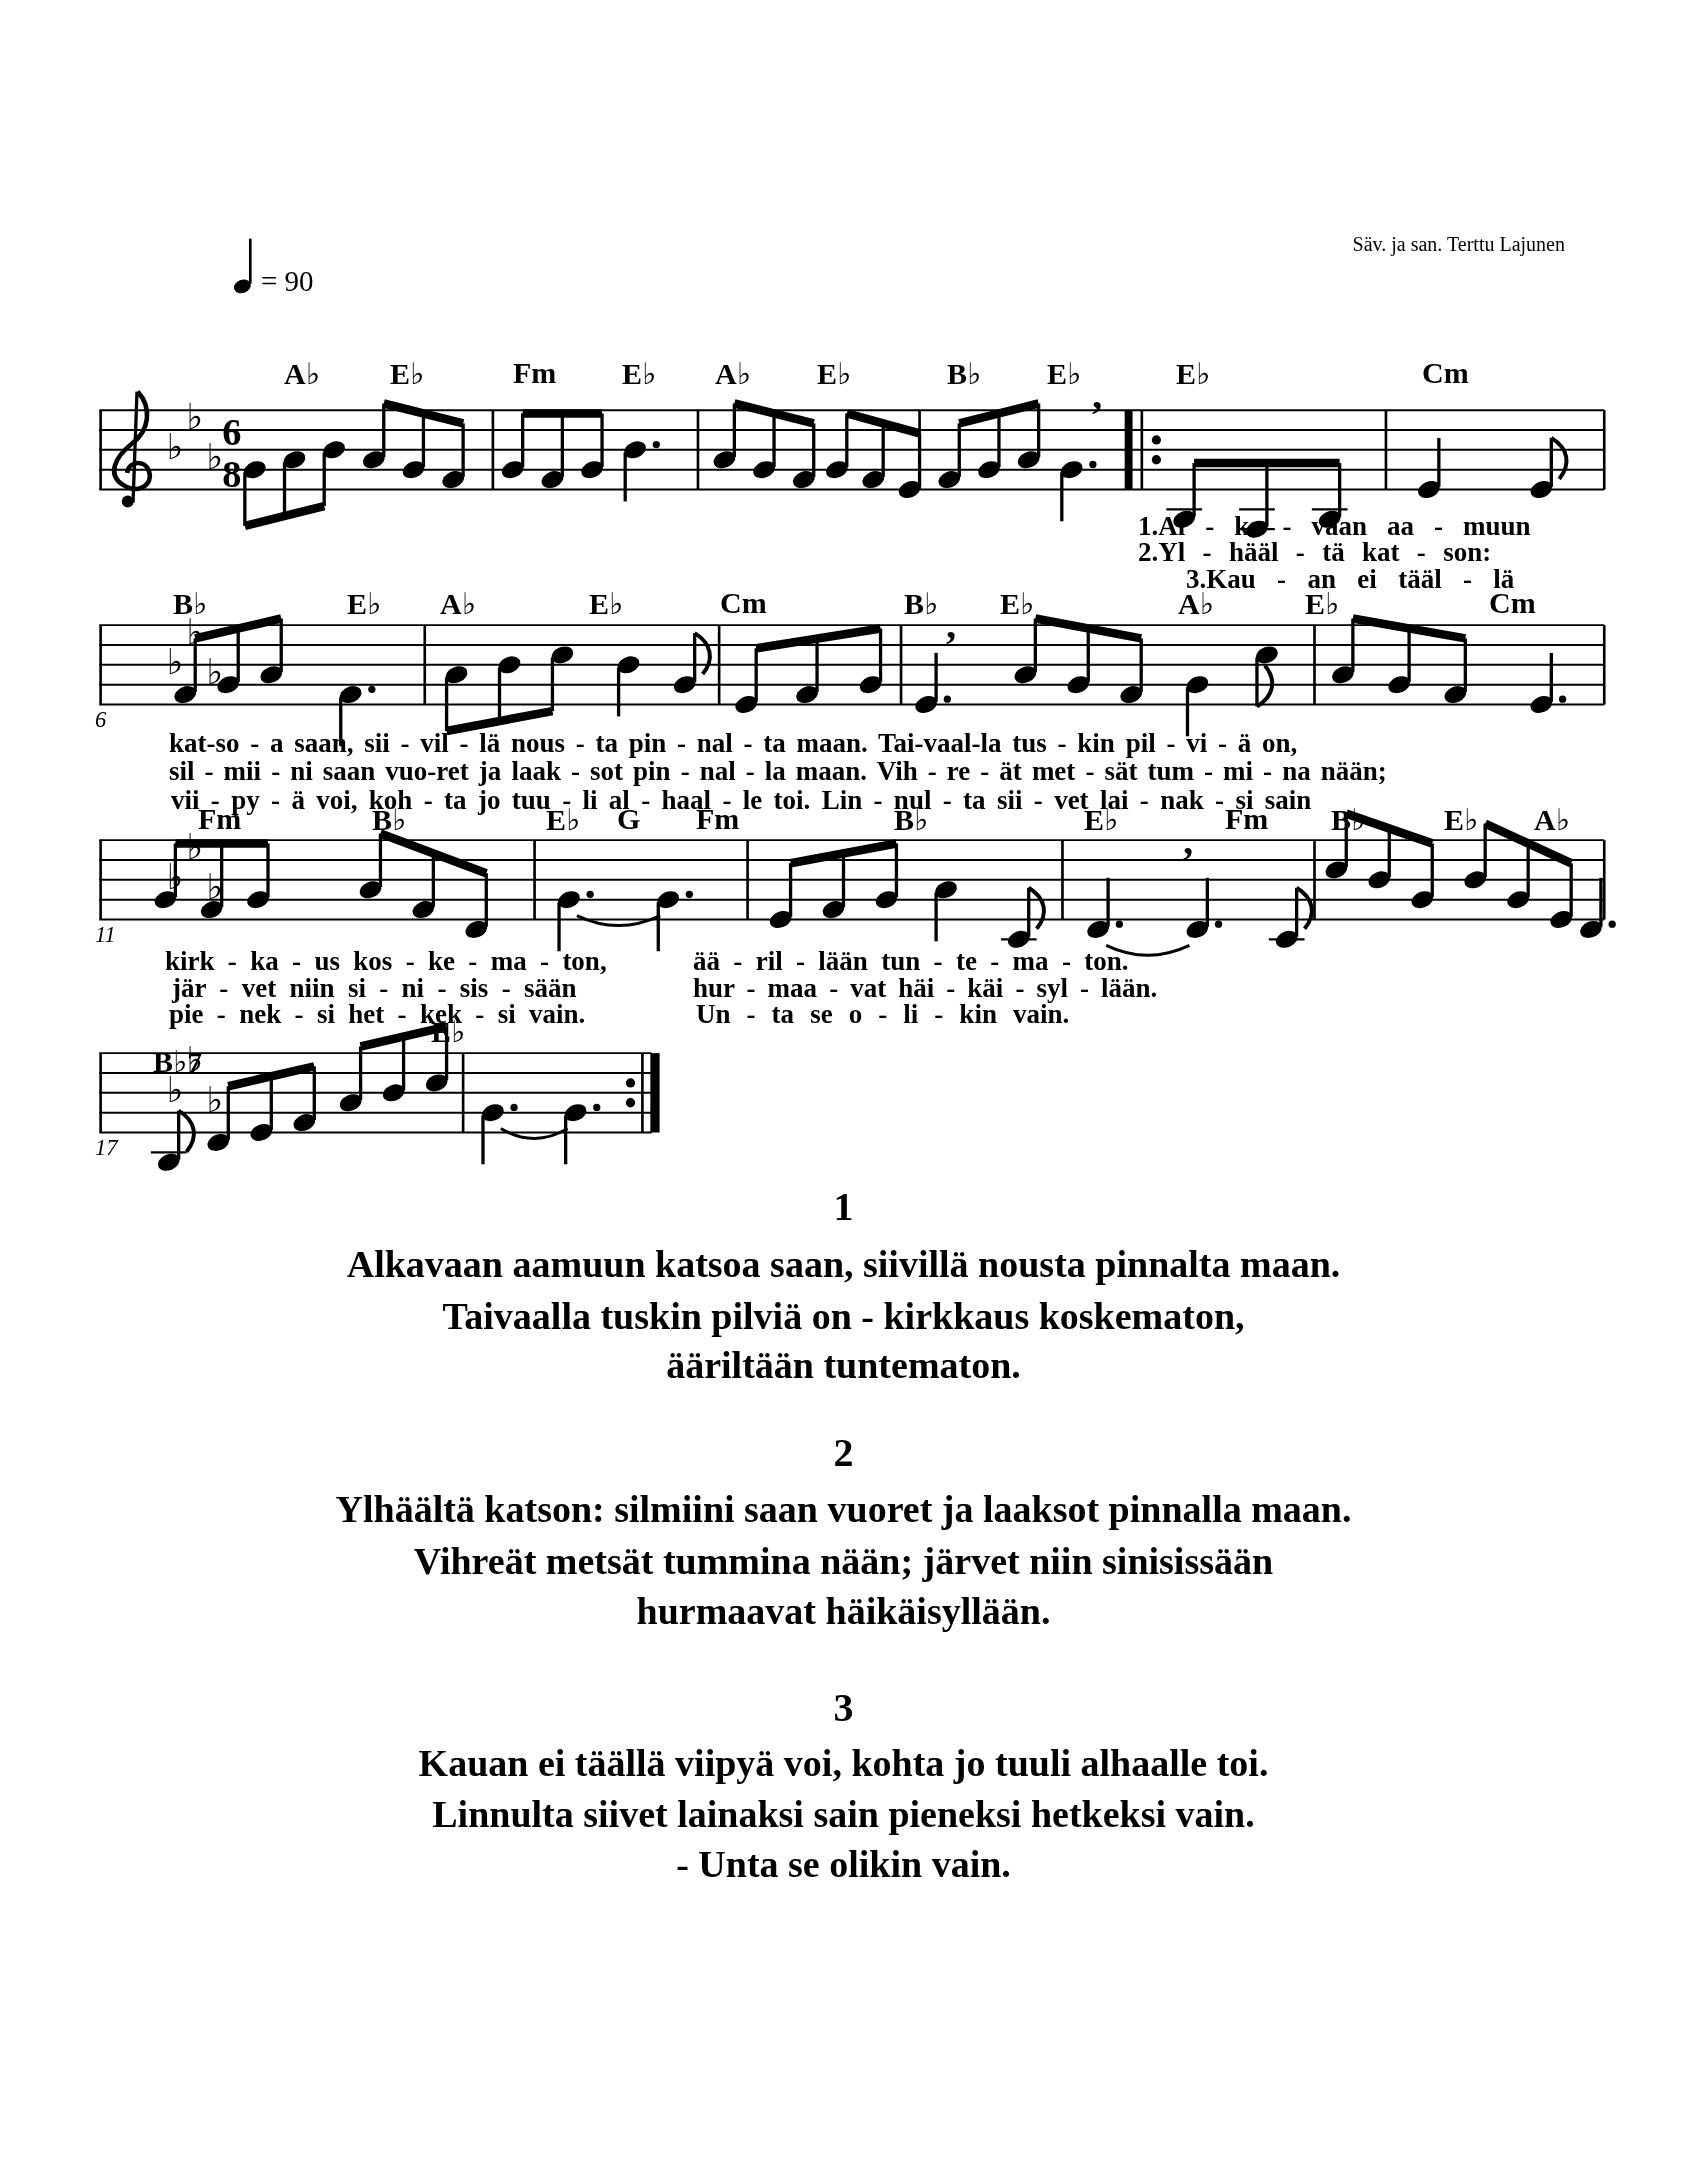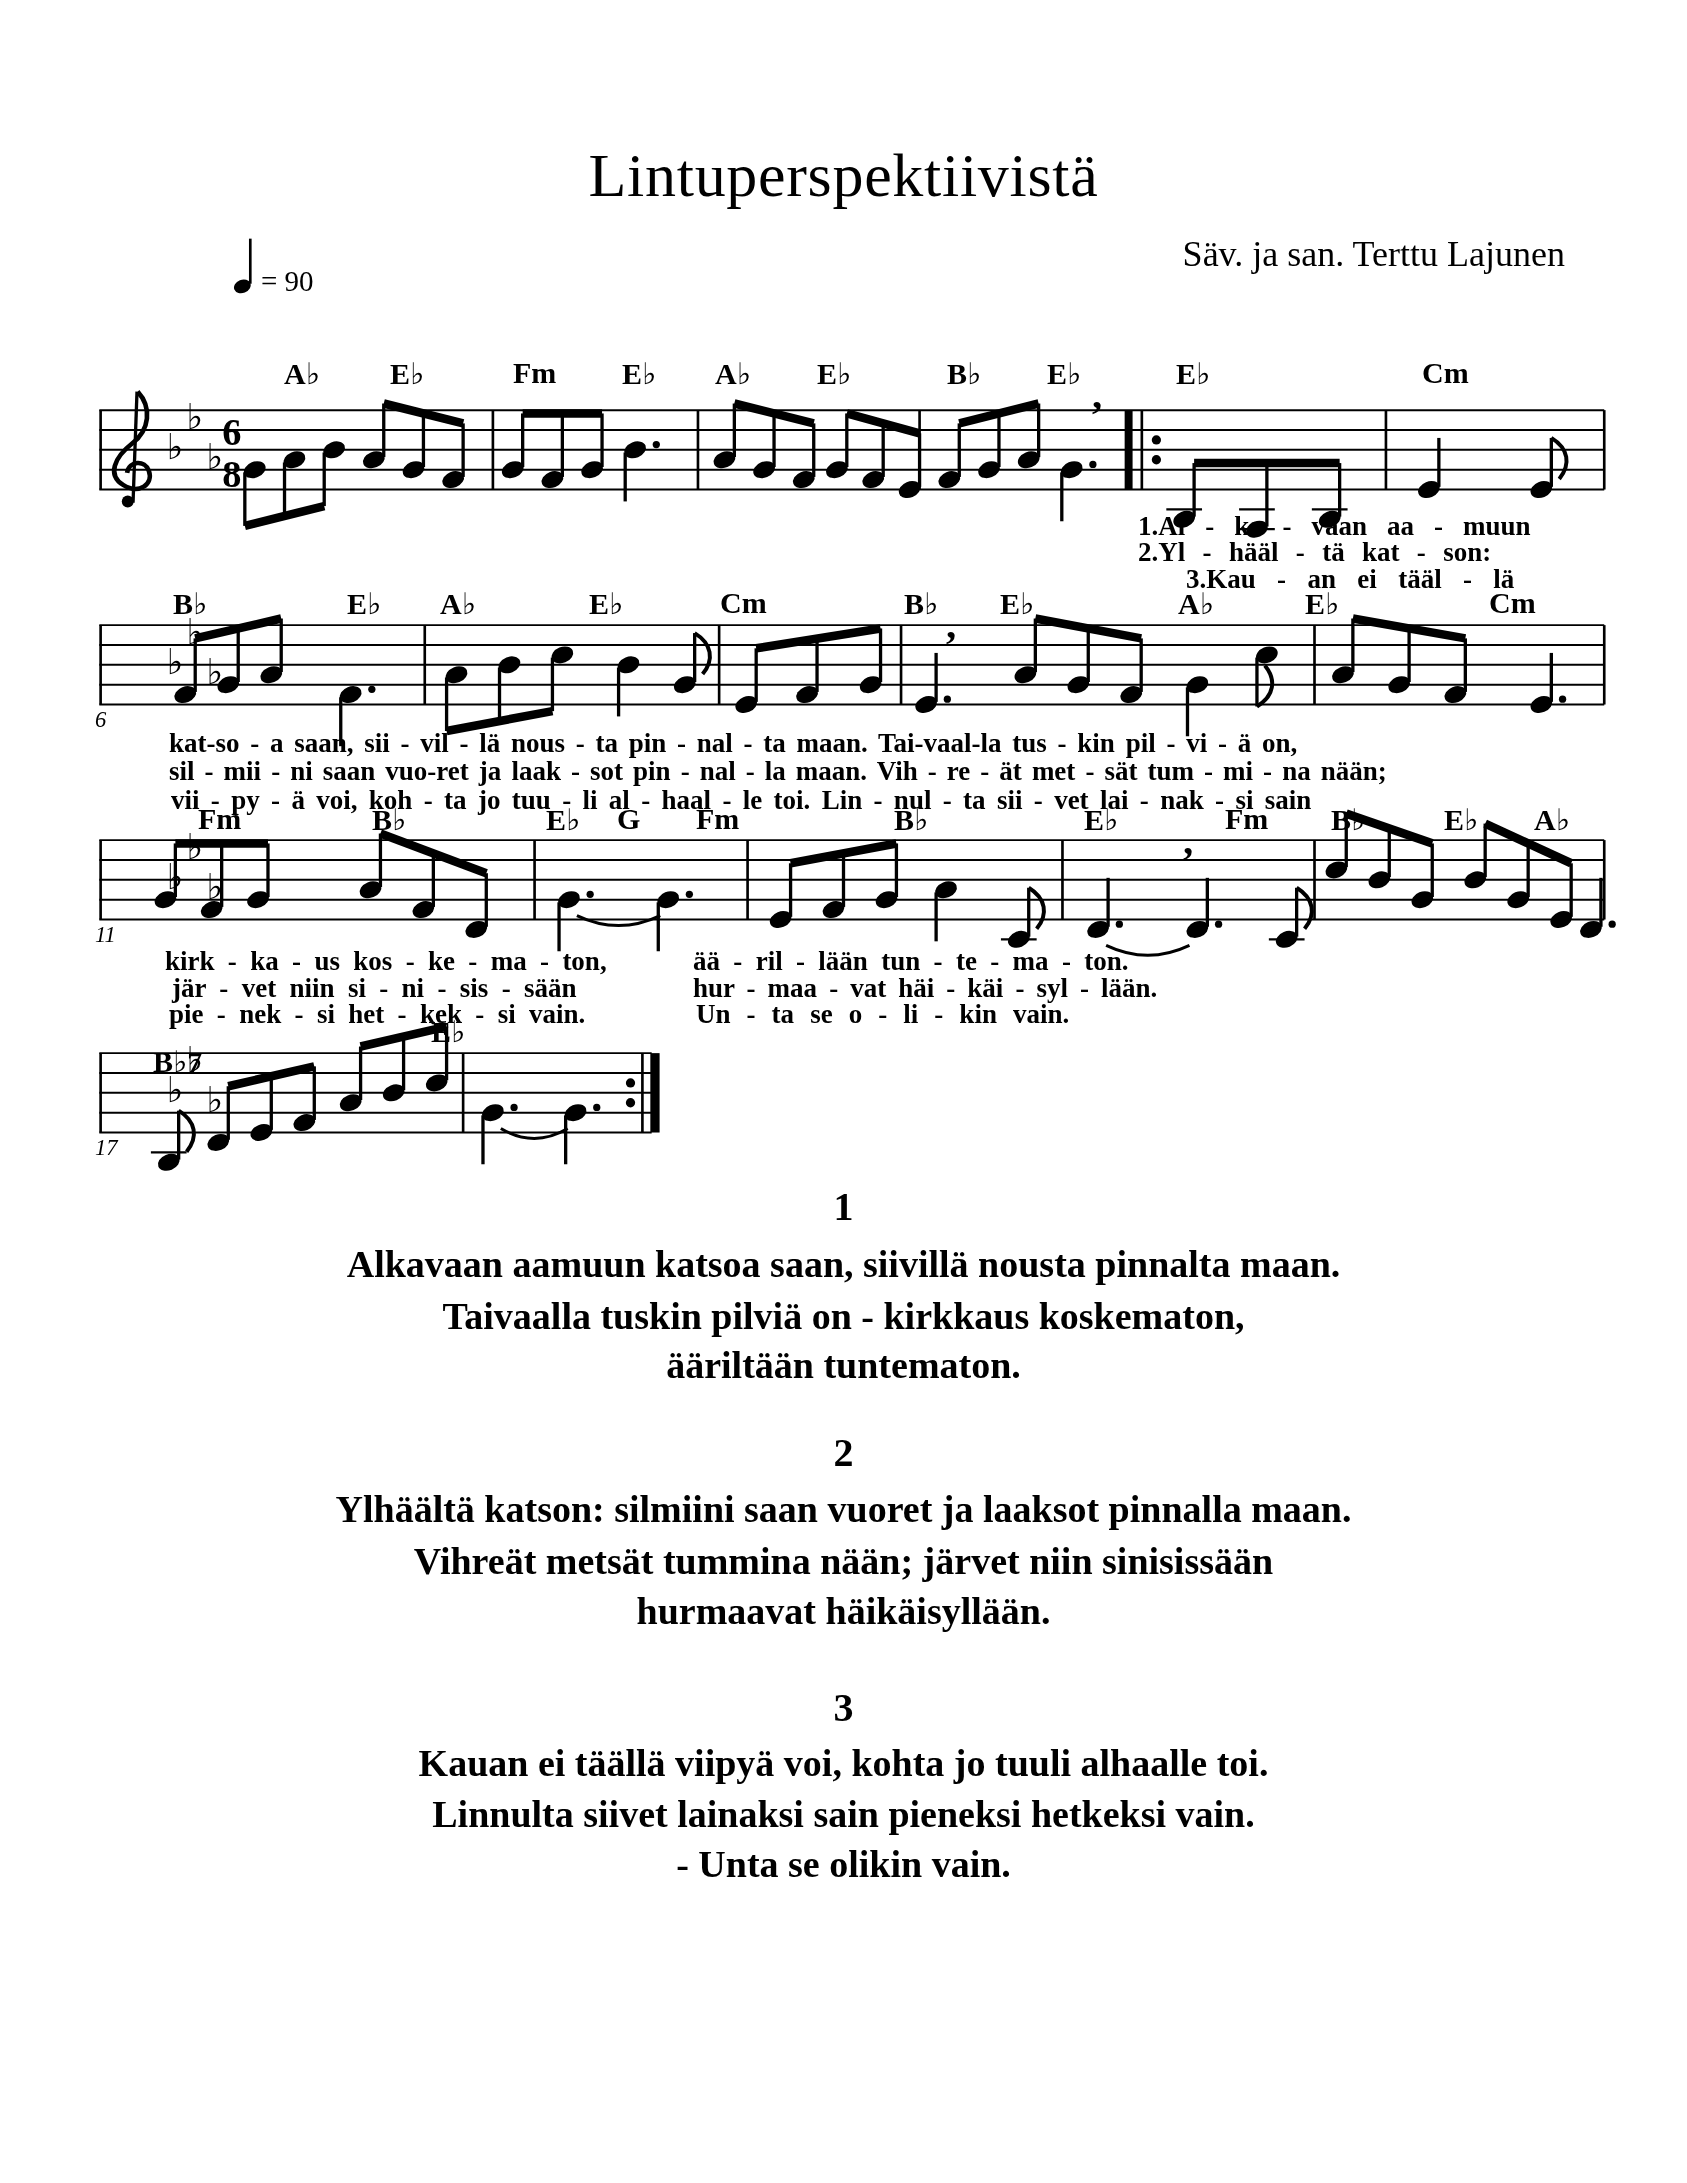--- a/index.html
+++ b/index.html
@@ -2,21 +2,21 @@
 <html style="font-size:10.6px"><head>
 <meta charset="utf-8">
 <style>
   html,body{margin:0;padding:0;background:#888;}
   .page{position:relative;width:1687px;height:2183px;background:#ffffff;color:#000;
         font-family:"Liberation Serif","DejaVu Serif",serif;overflow:hidden;}
   #notation{position:absolute;left:0;top:0;}
   .title{position:absolute;top:140px;left:0;width:100%;text-align:center;font-size:62px;letter-spacing:0.7px;}
   .tempo{position:absolute;top:236px;left:233px;display:flex;align-items:flex-end;gap:8px;font-size:29px;}
   .tempo svg{display:block;margin-bottom:1.3px;}
-  .credit{position:absolute;top:233px;right:122px;font-size:36px;margin-left:44px;}
+  .credit{position:absolute;top:233px;right:122px;font-size:20px;margin-left:44px;}
   .chord{position:absolute;font-weight:bold;font-size:30px;white-space:nowrap;
          font-family:"Liberation Serif","DejaVu Sans",serif;}
   .breath{font-size:41px;}
   .mnum{position:absolute;font-style:italic;font-size:22.5px;}
   .lyr{position:absolute;font-weight:bold;font-size:27px;white-space:nowrap;}
   .verse-num{position:absolute;left:0;width:100%;text-align:center;font-weight:bold;font-size:40px;}
   .verse-line{position:absolute;left:0;width:100%;text-align:center;font-weight:bold;font-size:38px;}
   .footer1{position:absolute;left:0;width:100%;text-align:center;font-size:29px;top:2014px;}
   .footer2{position:absolute;left:0;width:100%;text-align:center;font-size:24px;top:2052px;}
 </style>
@@ -290,21 +290,20 @@
       <path d="M 270 1679 C 296 1695 300 1719 282 1741" fill="none" stroke="#000" stroke-width="6"></path>
       <ellipse cx="745" cy="1682" rx="17" ry="12" fill="#000" transform="rotate(-22 745 1682)"></ellipse>
       <circle cx="777" cy="1674" r="5.5" fill="#000"></circle>
       <line x1="730" y1="1686" x2="730" y2="1760" stroke="#000" stroke-width="5"></line>
       <ellipse cx="870" cy="1682" rx="17" ry="12" fill="#000" transform="rotate(-22 870 1682)"></ellipse>
       <circle cx="902" cy="1674" r="5.5" fill="#000"></circle>
       <line x1="855" y1="1686" x2="855" y2="1760" stroke="#000" stroke-width="5"></line>
       <path d="M 757 1706 Q 807.5 1736 858 1706" fill="none" stroke="#000" stroke-width="4.5"></path>
     </svg>
 
-  <div class="title">Lintuperspektiivistä</div>
 
   <div class="tempo">
     <svg width="20" height="61" viewBox="0 0 30 92">
       <line x1="26" y1="4" x2="26" y2="72" stroke="#000" stroke-width="4"></line>
       <ellipse cx="14" cy="76" rx="13" ry="10" fill="#000" transform="rotate(-22 14 76)"></ellipse>
     </svg>
     <span>= 90</span>
   </div>
 
   <div class="credit">Säv. ja san. Terttu Lajunen</div>

